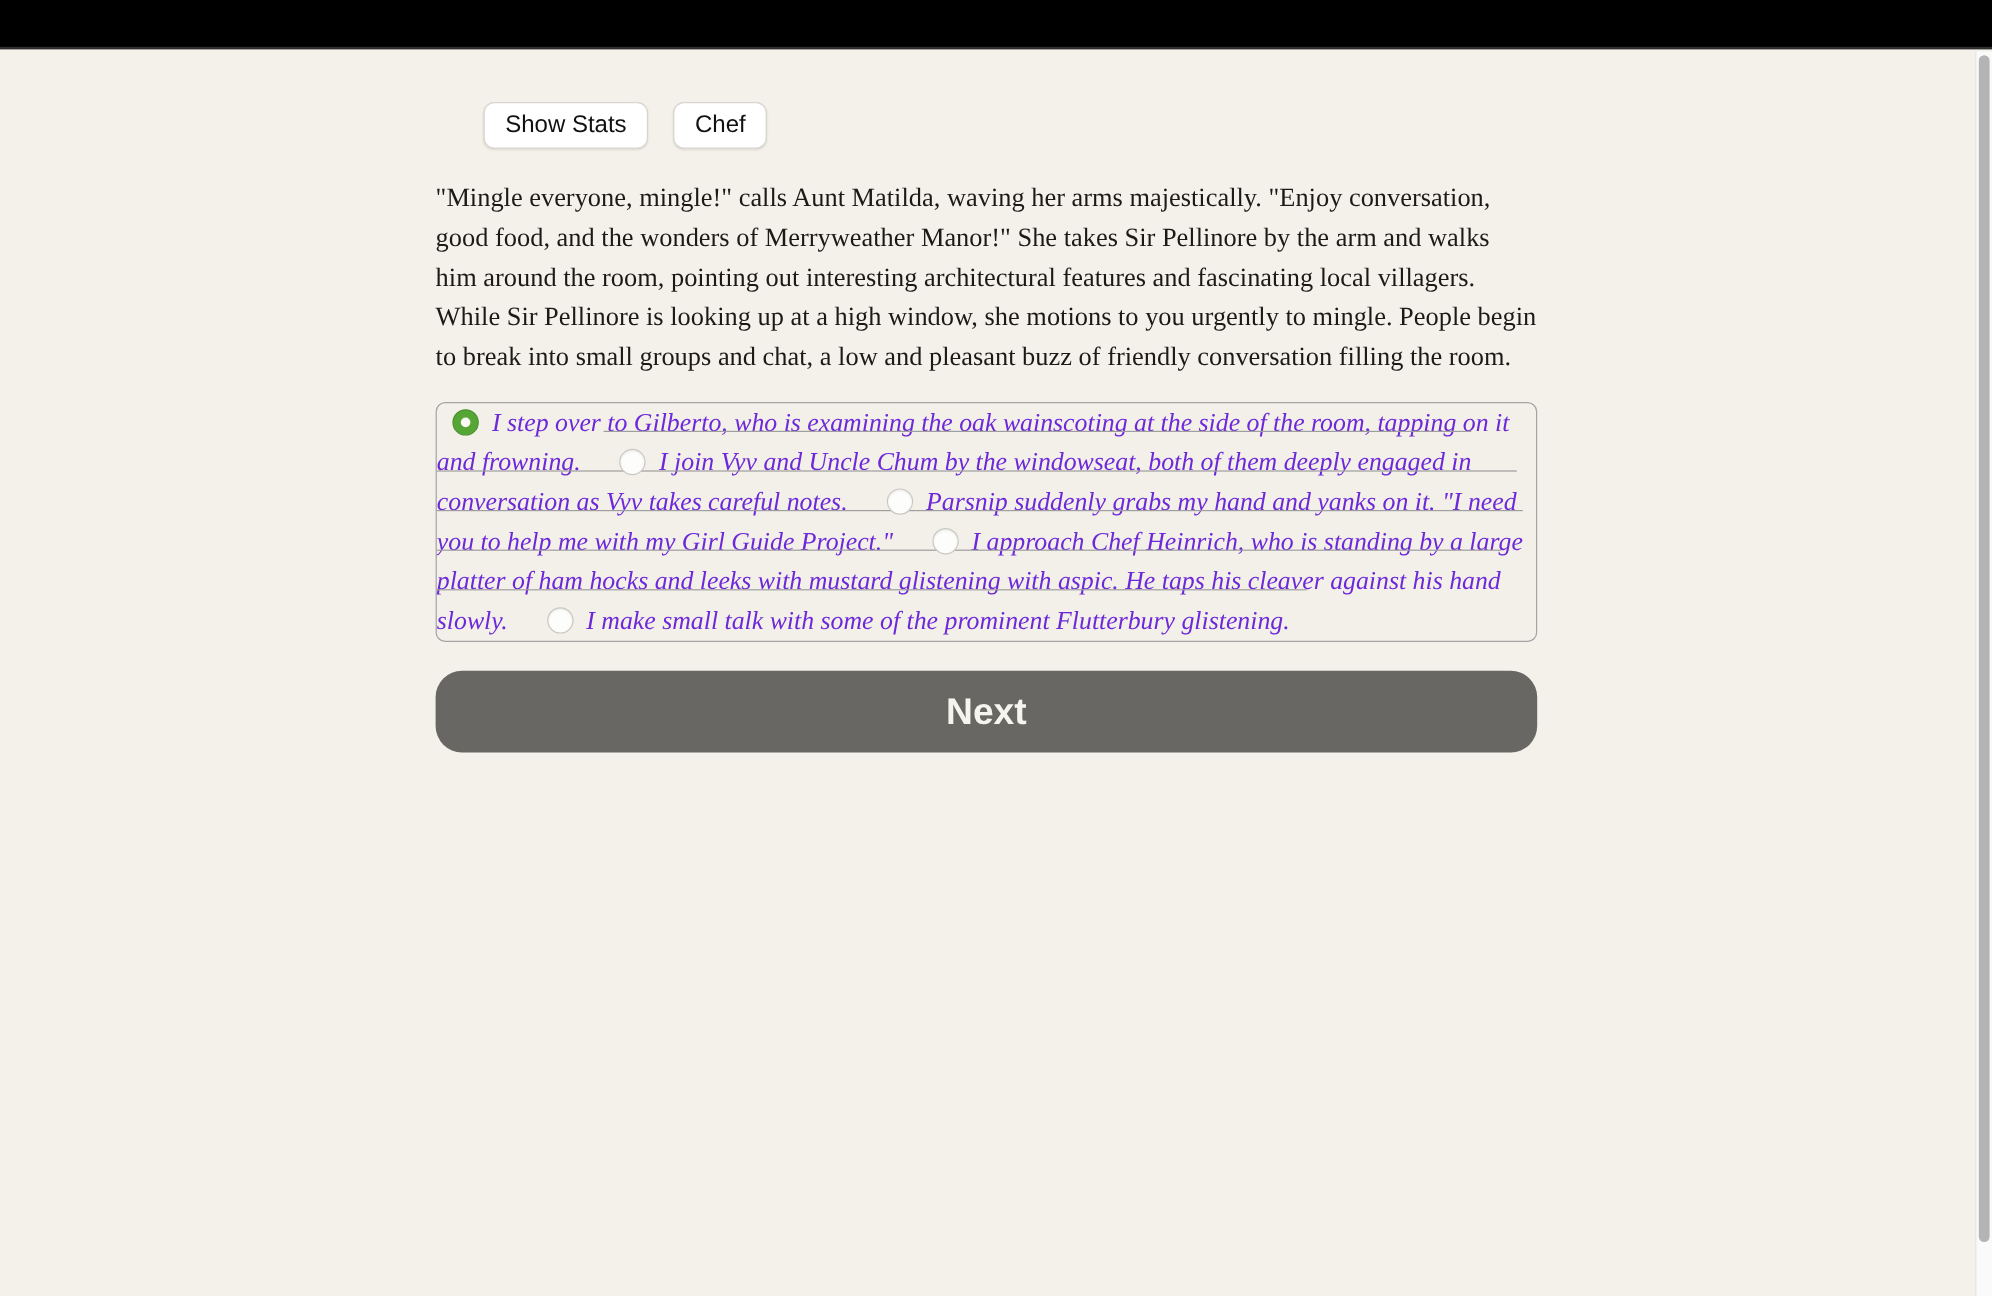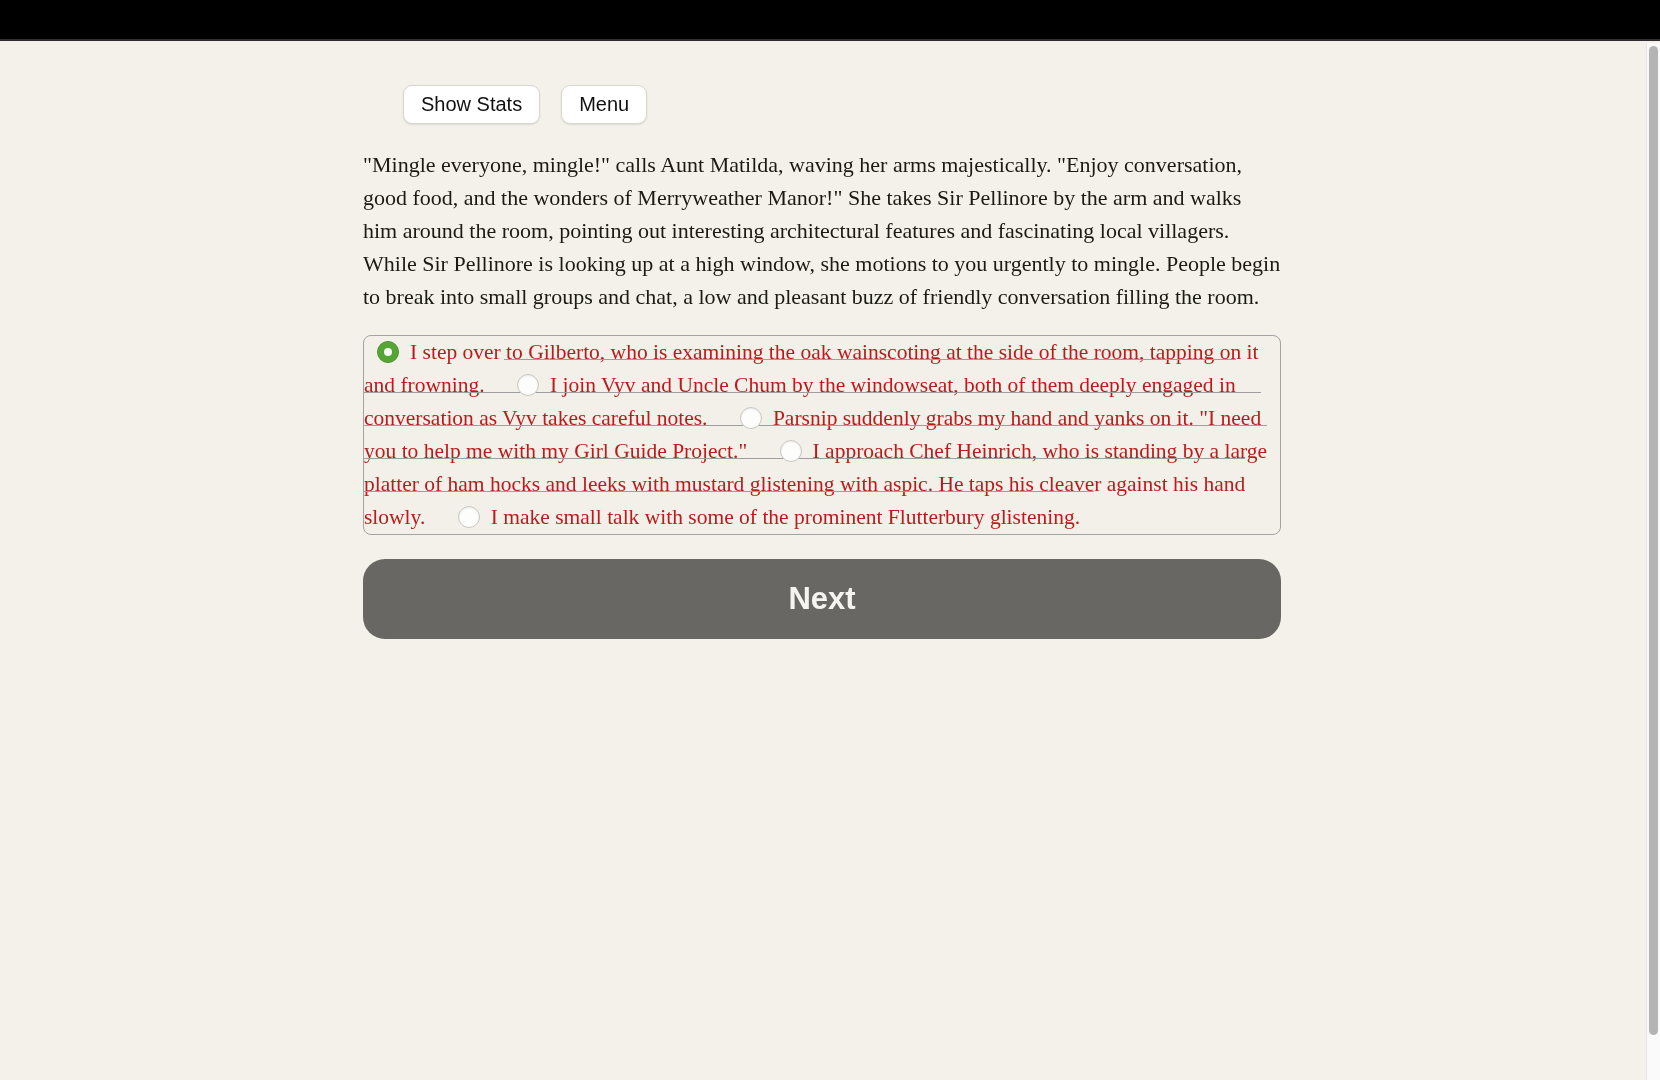--- a/index.html
+++ b/index.html
@@ -64,22 +64,23 @@
     background: #f3f0e9;
     overflow: hidden;
     margin-bottom: 24px;
   }
   .choice-row {
     padding: 13px 14px 15px 13px;
     border-top: 1px solid #9e9e9e;
     font-family: "Liberation Serif", serif;
     font-size: 21.5px;
     line-height: 33px;
-    color: #b91c1c;
+    color: #6d28d9;
     cursor: pointer;
+    font-style: italic;
   }
   .choice-row:first-child { border-top: none; }
   .radio {
     display: inline-block;
     width: 22px; height: 22px;
     border-radius: 50%;
     background: #fdfdfc;
     border: 1px solid #c9c7c2;
     box-shadow: inset 0 1px 2px rgba(0,0,0,0.08);
     vertical-align: -4px;
@@ -98,41 +99,41 @@
     width: 8px; height: 8px;
     margin: -4px 0 0 -4px;
     border-radius: 50%;
     background: #fbfbf6;
   }
 
   
   .next-btn {
     display: block;
     width: 100%;
-    height: 80px;
+    height: 68px;
     background: #696763;
     border: none;
     border-radius: 22px;
     color: #f6f4ef;
     font-family: "Liberation Sans", sans-serif;
     font-size: 31px;
     font-weight: bold;
     cursor: pointer;
   }
 </style>
 </head>
 <body>
 
 <div class="top-bar"></div>
 
 <div class="column">
 
   <div class="toolbar">
     <button class="tool-btn">Show Stats</button>
-    <button class="tool-btn">Menu</button>
+    <button class="tool-btn">Chef</button>
   </div>
 
   <p class="narrative">"Mingle everyone, mingle!" calls Aunt Matilda, waving her arms majestically. "Enjoy conversation, good food, and the wonders of Merryweather Manor!" She takes Sir Pellinore by the arm and walks him around the room, pointing out interesting architectural features and fascinating local villagers. While Sir Pellinore is looking up at a high window, she motions to you urgently to mingle. People begin to break into small groups and chat, a low and pleasant buzz of friendly conversation filling the room.</p>
 
   <div class="choices-box">
 
     <label class="choice-row">
       <span class="radio selected"></span><span>I step over to Gilberto, who is examining the oak wainscoting at the side of the room, tapping on it and frowning.</span>
     </label>
 

